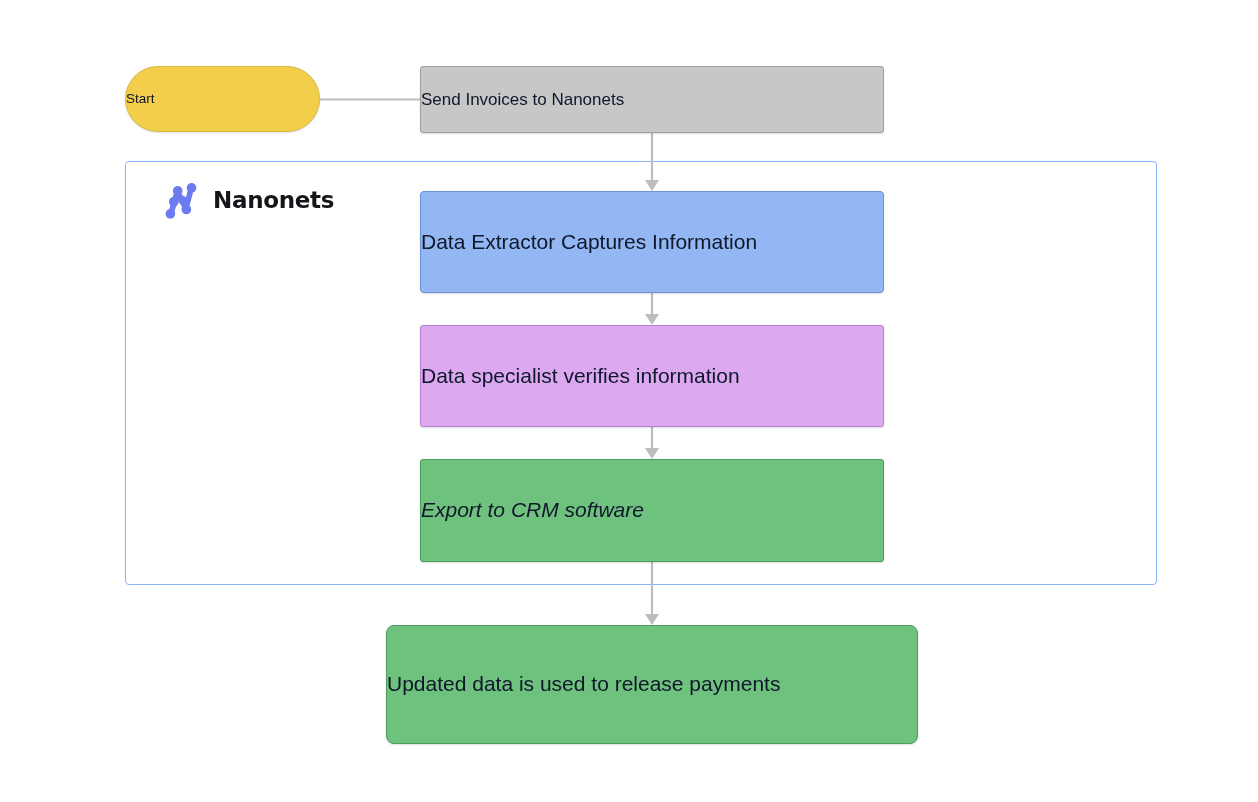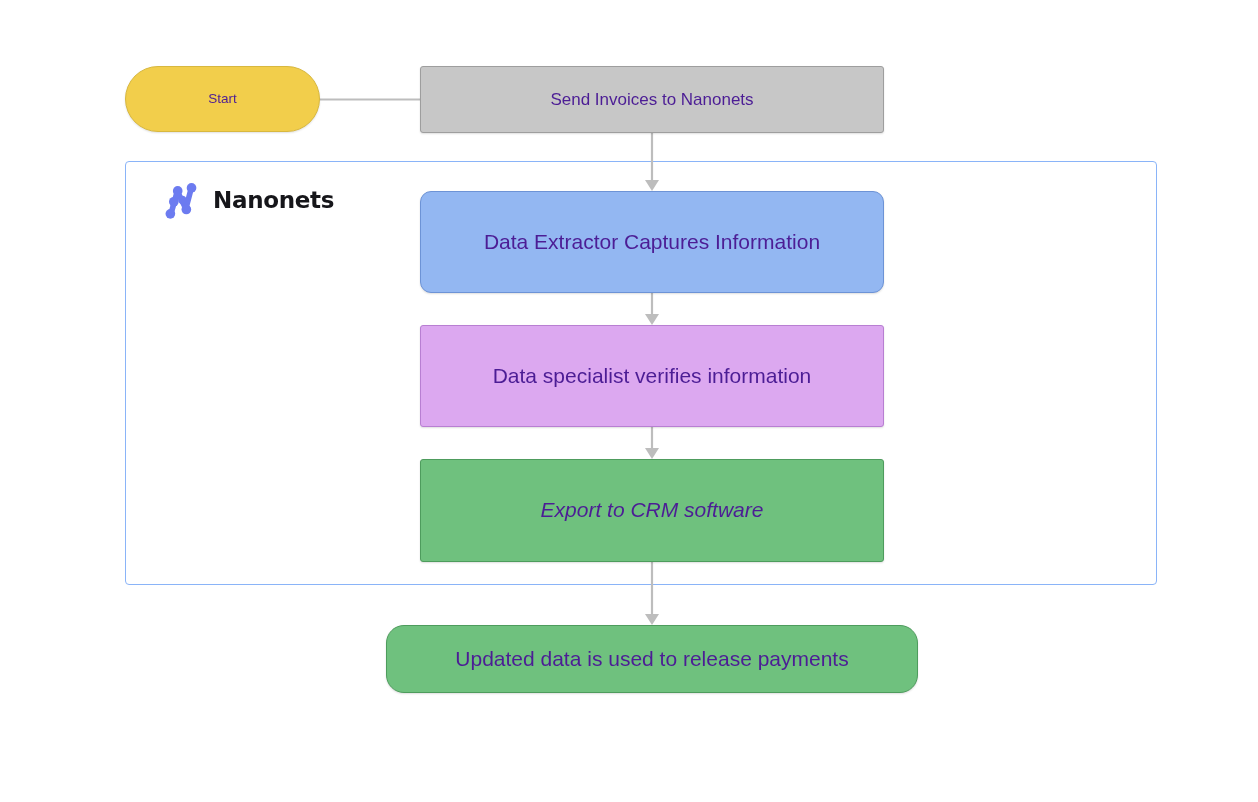--- a/index.html
+++ b/index.html
@@ -18,23 +18,23 @@
     background: #ffffff;
     overflow: hidden;
   }
 
   
   .node {
     position: absolute;
     box-sizing: border-box;
     display: flex;
     align-items: center;
-    justify-content: center;
+    justify-content: flex-start;
     text-align: center;
-    color: #4c1d95;
+    color: #0f172a;
     line-height: 1.25;
     z-index: 3;
   }
 
   
   .start-pill {
     left: 125px;
     top: 66px;
     width: 195px;
     height: 66px;
@@ -96,21 +96,21 @@
   }
 
   
   .blue-box {
     left: 420px;
     top: 191px;
     width: 464px;
     height: 102px;
     background: #93B7F2;
     border: 1.4px solid #6D93D6;
-    border-radius: 11px;
+    border-radius: 4px;
     font-size: 21px;
     box-shadow: 0 1px 2px rgba(0,0,0,0.13);
   }
   .purple-box {
     left: 420px;
     top: 325px;
     width: 464px;
     height: 102px;
     background: #DCA8F0;
     border: 1.4px solid #B87FD2;
@@ -129,24 +129,24 @@
     font-size: 21px;
     box-shadow: 0 1px 2px rgba(0,0,0,0.13);
     font-style: italic;
   }
 
   
   .end-pill {
     left: 386px;
     top: 625px;
     width: 532px;
-    height: 68px;
+    height: 119px;
     background: #6FC17E;
     border: 1.4px solid #4E9C5D;
-    border-radius: 18px;
+    border-radius: 8px;
     font-size: 21px;
     box-shadow: 0 1px 2px rgba(0,0,0,0.13);
   }
 
   
   #connectors {
     position: absolute;
     left: 0;
     top: 0;
     width: 1258px;

